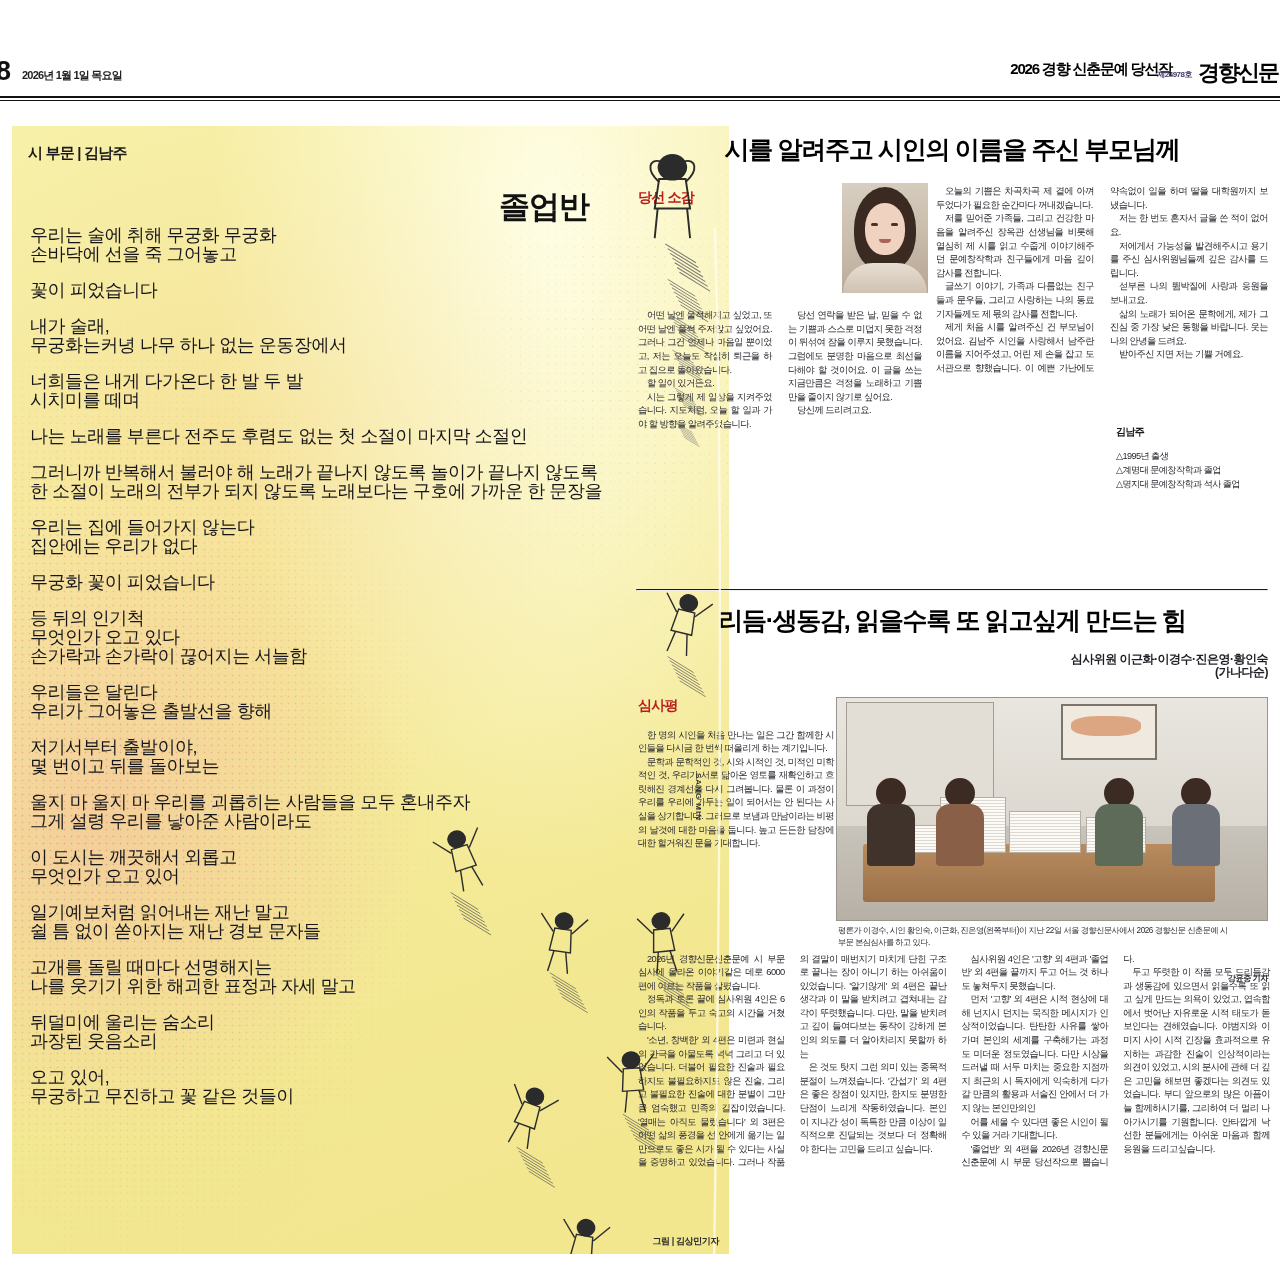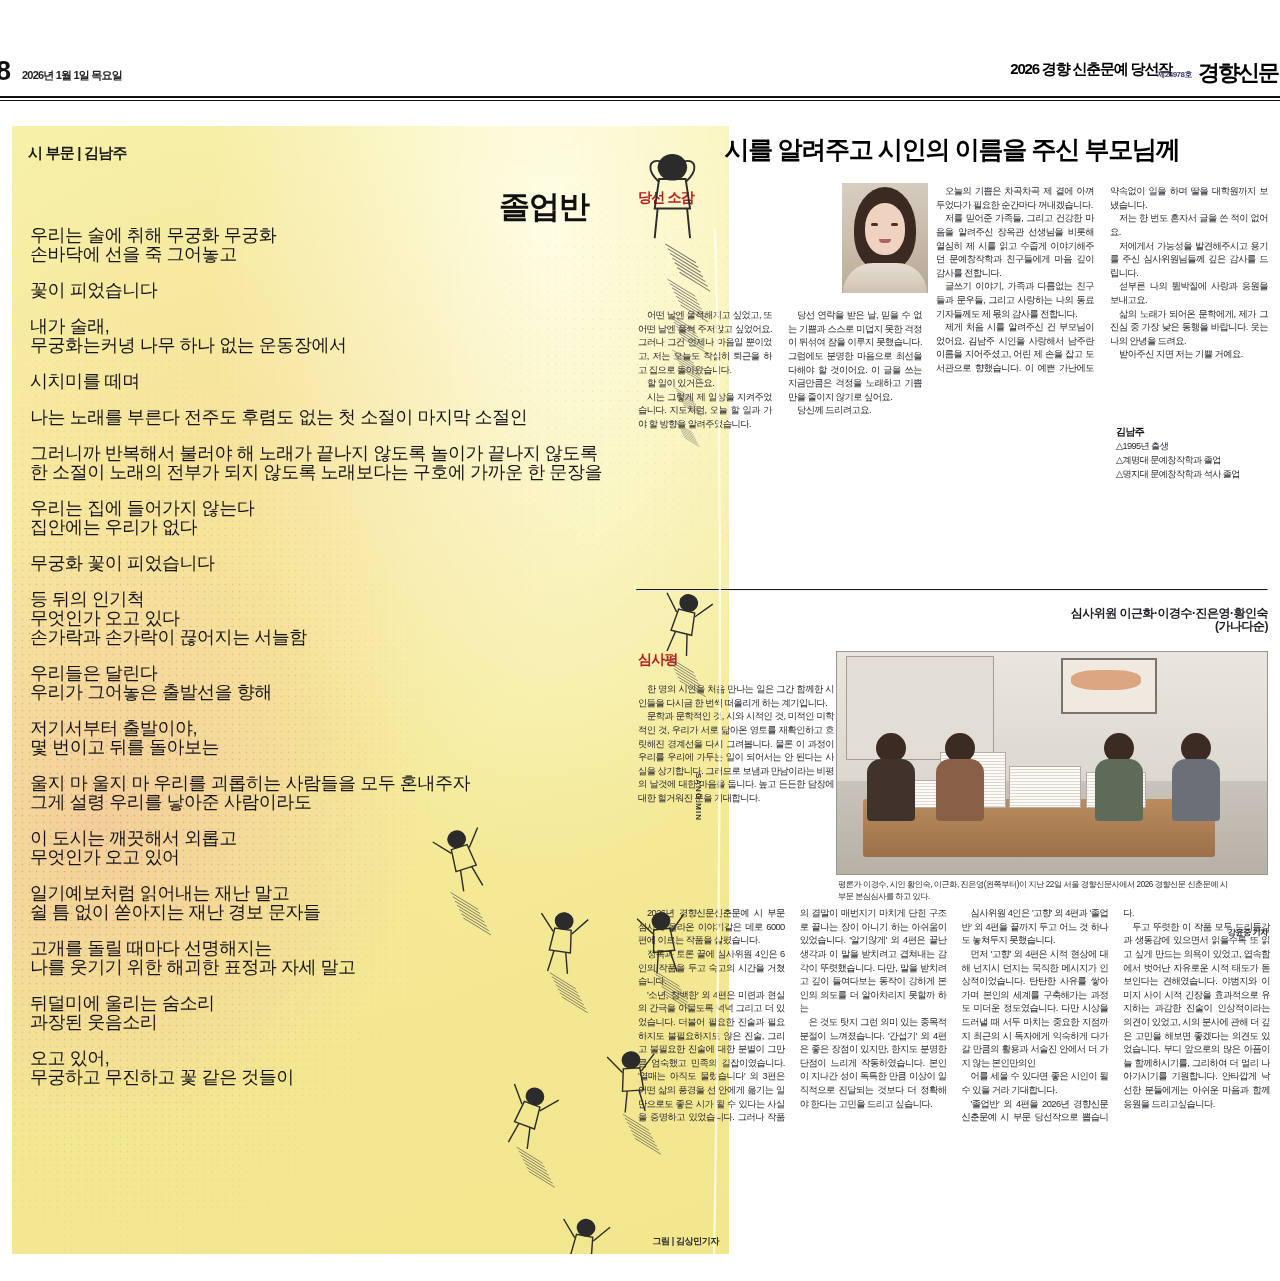--- a/index.html
+++ b/index.html
@@ -155,21 +155,21 @@
     column-count:2;column-gap:16px;
   }
   .bodytext p{
     margin:0;font-size:9.3px;line-height:13.6px;letter-spacing:-0.55px;
     text-align:justify;text-indent:9px;color:#26262e;
     -webkit-hyphens:auto;hyphens:auto;word-break:break-all;
   }
   .bio{
     position:absolute;right:0;top:236px;width:152px;
   }
-  .bio .name{font-size:10px;font-weight:700;letter-spacing:-0.6px;margin-bottom:0;color:#1a1a1a;}
+  .bio .name{font-size:10px;font-weight:700;letter-spacing:-0.6px;margin-bottom:10px;color:#1a1a1a;}
   .bio .li{font-size:9.2px;line-height:14px;letter-spacing:-0.6px;color:#26262e;}
 
   .divider{
     border-top:1.5px solid #1a1a1a;margin:0;
   }
 
   .sim-wrap{position:relative;margin-top:16px;}
   .photo{
     position:absolute;right:0;top:44px;width:430px;height:222px;
     background:linear-gradient(#d6d2cb,#c4bfb6);
@@ -389,20 +389,21 @@
         <div class="pline">손바닥에 선을 죽 그어놓고</div>
       </div>
       <div class="stanza">
         <div class="pline">꽃이 피었습니다</div>
       </div>
       <div class="stanza">
         <div class="pline">내가 술래,</div>
         <div class="pline">무궁화는커녕 나무 하나 없는 운동장에서</div>
       </div>
       <div class="stanza">
+        <div class="pline">너희들은 내게 다가온다 한 발 두 발</div>
         <div class="pline">시치미를 떼며</div>
       </div>
       <div class="stanza">
         <div class="pline">나는 노래를 부른다 전주도 후렴도 없는 첫 소절이 마지막 소절인</div>
       </div>
       <div class="stanza">
         <div class="pline">그러니까 반복해서 불러야 해 노래가 끝나지 않도록 놀이가 끝나지 않도록</div>
         <div class="pline">한 소절이 노래의 전부가 되지 않도록 노래보다는 구호에 가까운 한 문장을</div>
       </div>
       <div class="stanza">
@@ -495,20 +496,21 @@
       <div>
           <div class="li">△1995년 출생</div>
           <div class="li">△계명대 문예창작학과 졸업</div>
           <div class="li">△명지대 문예창작학과 석사 졸업</div>
         </div>
     </div>
   </div>
 
   <hr class="divider">
 
+  <h1 class="hl1">리듬·생동감, 읽을수록 또 읽고싶게 만드는 힘</h1>
 
   <div class="sim-wrap">
     <div class="subhead sim-label">심사평</div>
 
     <div class="photo">
       <div class="wallA"></div>
       <div class="wallB"></div>
       <div class="board"></div>
       <div class="frame">
           <div class="smear"></div>

